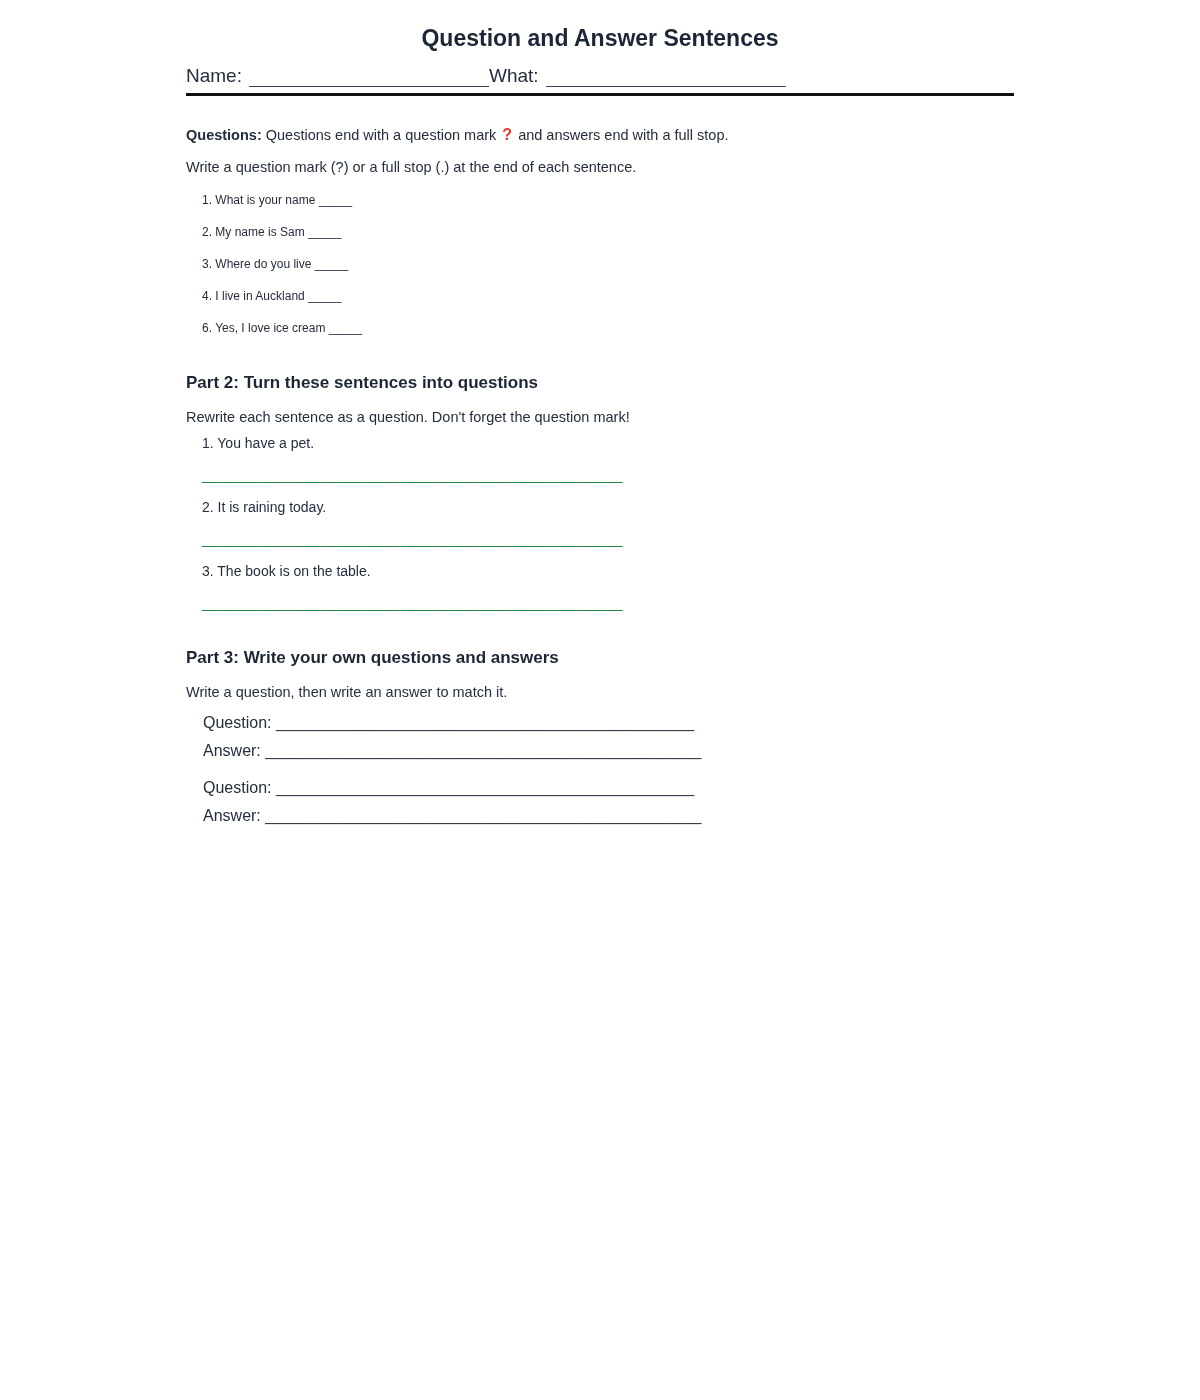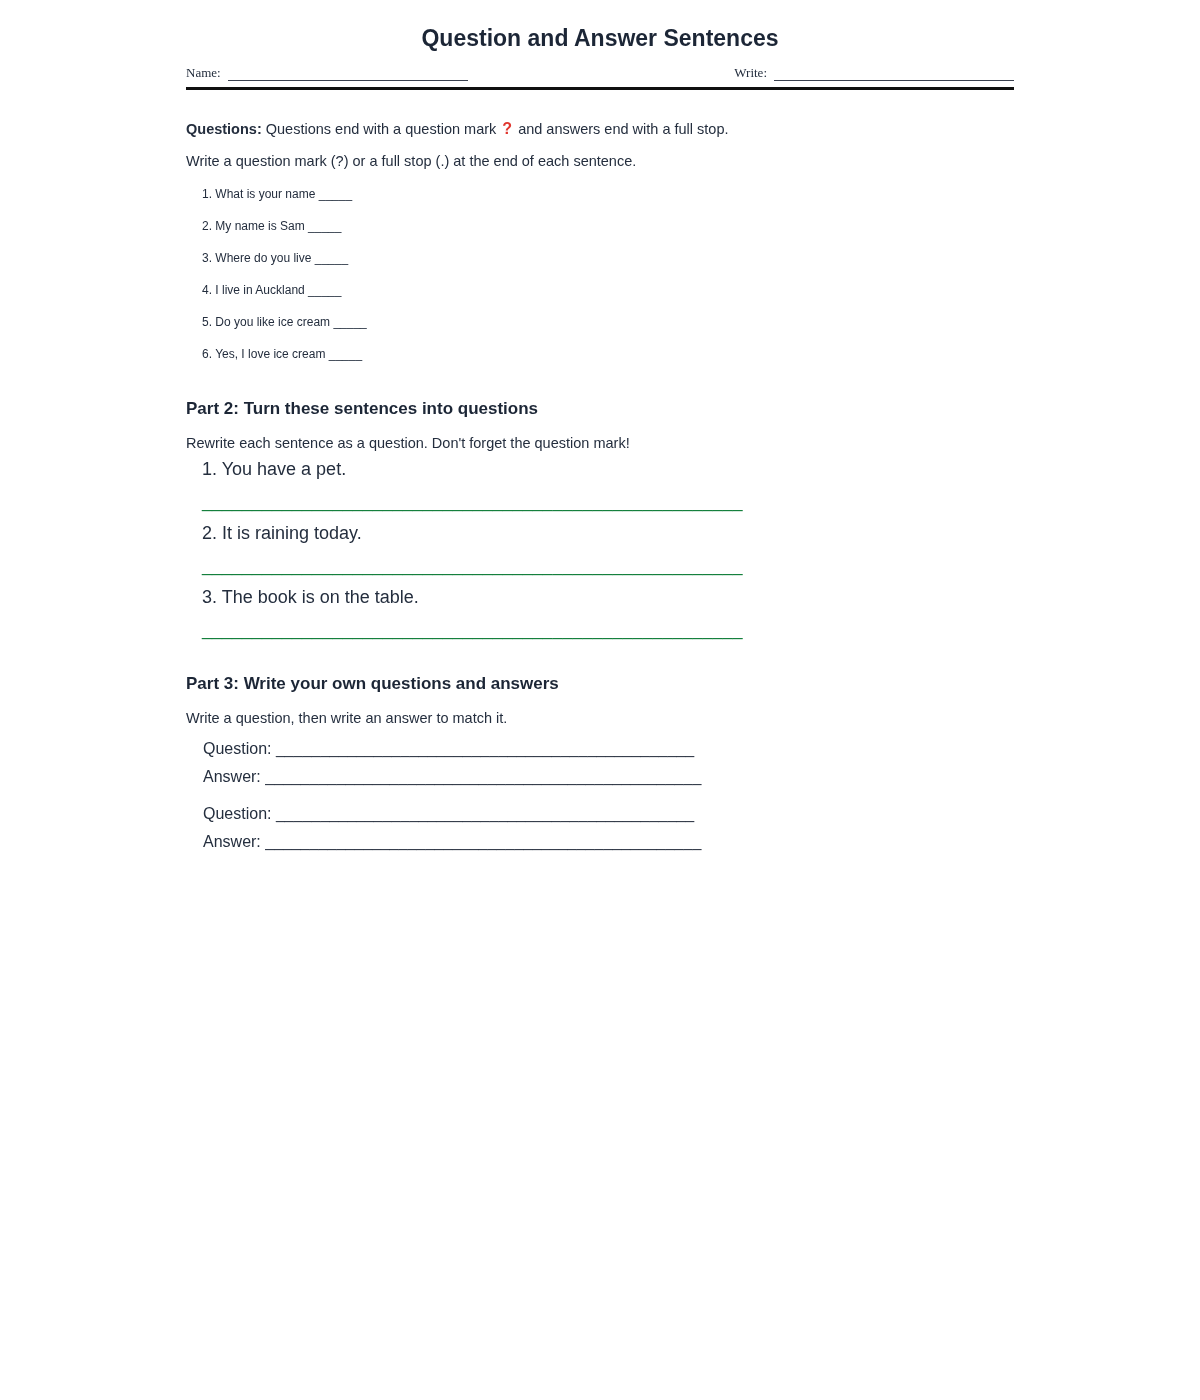--- a/index.html
+++ b/index.html
@@ -18,24 +18,23 @@
   .title {
     font-size: 23px;
     font-weight: 700;
     color: #1c2636;
     text-align: center;
     line-height: 1.2;
     margin: 0 0 12px 0;
   }
   .header-row {
     display: flex;
-    justify-content: space-between;
+    justify-content: flex-start;
     align-items: flex-end;
-    font-size: 13px;
-    font-family: Liberation Serif, serif;
+    font-size: 19px;
   }
   .field { display: flex; align-items: flex-end; gap: 7px; }
   .write-line {
     display: inline-block;
     width: 240px;
     height: 15px;
     border-bottom: 1.5px solid #3a4150;
   }
   .divider {
     border: none;
@@ -53,62 +52,61 @@
   .part-heading {
     font-size: 17px;
     font-weight: 700;
     color: #1c2636;
     margin: 28px 0 0 0;
     line-height: 1.3;
   }
   .instruction { font-size: 14.5px; margin: 15px 0 0 0; }
   .p1-list { margin: 9px 0 0 0; padding-left: 16px; }
   .p1-item { font-size: 12px; line-height: 32px; }
-  .p2-list { margin: 2px 0 0 0; padding-left: 16px; font-size: 18px; }
+  .p2-list { margin: 2px 0 0 0; padding-left: 16px; font-size: 14px; }
   .p2-sentence { margin: 0; line-height: 32px; }
   .blank-line { margin: 0; line-height: 32px; color: #15803d; letter-spacing: 0; }
   .qa-pair { margin: 9px 0 0 0; padding-left: 17px; font-size: 16px; }
   .qa-row { margin: 0; line-height: 28px; }
   .u-line { color: #2a3342; }
 </style>
 </head>
 <body>
 
 <div class="page">
 
   <h1 class="title">Question and Answer Sentences</h1>
 
   <div class="header-row">
     <div class="field">
       <span>Name:</span>
       <span class="write-line"></span>
     </div>
     <div class="field">
-      <span>Write:</span>
+      <span>What:</span>
       <span class="write-line"></span>
     </div>
   </div>
 
   <hr class="divider">
 
   <p class="remember">
     <span class="lbl">Questions:</span>
     <span>Questions end with a question mark</span>
     <span class="qmark">?</span>
     <span>and answers end with a full stop.</span>
   </p>
 
   <section>
     <p class="instruction">Write a question mark (?) or a full stop (.) at the end of each sentence.</p>
     <div class="p1-list">
       <div class="p1-item">1. What is your name _____</div>
       <div class="p1-item">2. My name is Sam _____</div>
       <div class="p1-item">3. Where do you live _____</div>
       <div class="p1-item">4. I live in Auckland _____</div>
-      <div class="p1-item">5. Do you like ice cream _____</div>
       <div class="p1-item">6. Yes, I love ice cream _____</div>
     </div>
   </section>
 
   <section>
     <h2 class="part-heading">Part 2: Turn these sentences into questions</h2>
     <p class="instruction">Rewrite each sentence as a question. Don't forget the question mark!</p>
     <div class="p2-list">
       <div>
         <p class="p2-sentence">1. You have a pet.</p>

